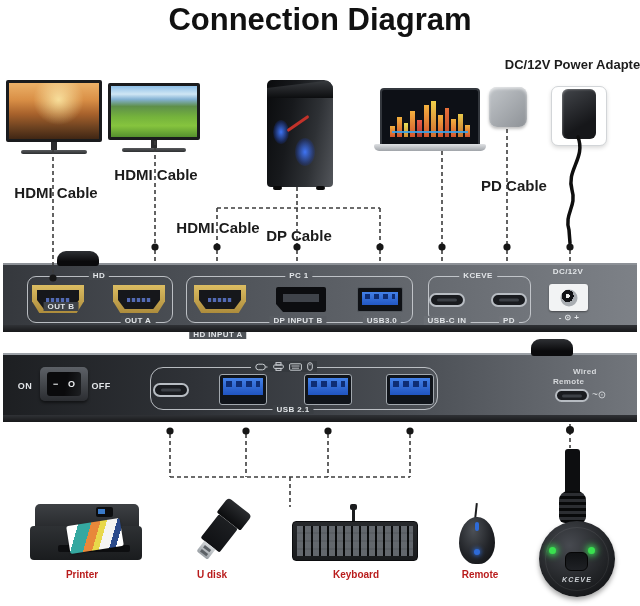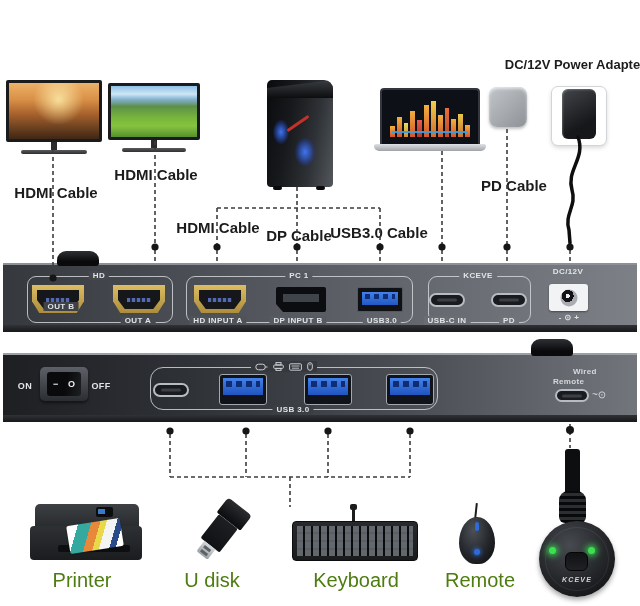--- a/index.html
+++ b/index.html
@@ -2,21 +2,21 @@
 <html><head>
 <meta charset="utf-8">
 <style>
   *{margin:0;padding:0;box-sizing:border-box}
   html,body{width:640px;height:606px}
   body{position:relative;background:#fff;font-family:"Liberation Sans",sans-serif;overflow:hidden}
   .abs{position:absolute}
   .title{position:absolute;left:320px;top:2px;transform:translateX(-50%);font-size:31px;font-weight:bold;color:#111;white-space:nowrap}
   .clabel{position:absolute;transform:translateX(-50%);font-size:15px;font-weight:bold;color:#1c1c1c;white-space:nowrap}
   .clabel.sm{font-size:13px}
-  .dlabel{position:absolute;transform:translateX(-50%);font-size:20px;font-weight:normal;color:#4d7c0f;white-space:nowrap}
+  .dlabel{position:absolute;transform:translateX(-50%);font-size:10px;font-weight:bold;color:#b91c1c;white-space:nowrap}
   
   .monitor{position:absolute}
   .screen{position:absolute;border:3px solid #1a1b1d;border-radius:2px}
   .scr-sunset{background:linear-gradient(180deg,#ecb168 0%,#d98f46 30%,#a8622c 55%,#6b4120 80%,#402614 100%),radial-gradient(circle at 55% 30%,rgba(255,240,200,.8),transparent 40%);background-blend-mode:overlay}
   .scr-meadow{background:linear-gradient(180deg,#8fc0e8 0%,#cfe6f4 16%,#84b2d4 26%,#5e8f4a 40%,#74b23c 60%,#86c43e 78%,#55902e 100%)}
   .m-post{position:absolute;background:#2a2b2d}
   .m-base{position:absolute;background:linear-gradient(#57595c,#2e3032);border-radius:3px}
   
   .pc-body{position:absolute;inset:0;background:linear-gradient(100deg,#0a0b0d 0%,#17191c 35%,#2e3135 68%,#53565b 100%);border-radius:5px 9px 4px 4px}
   .pc-top{position:absolute;left:0;right:0;top:0;height:18px;background:linear-gradient(180deg,#3a3d41,#0c0d0f);clip-path:polygon(0 45%,100% 0,100% 100%,0 100%);border-radius:5px 9px 0 0}
@@ -96,20 +96,21 @@
   .r-brand{position:absolute;transform:translateX(-50%);font-size:7px;font-weight:bold;font-style:italic;letter-spacing:1.2px;color:#ced2d6}
   .wires{position:absolute;left:0;top:0;pointer-events:none;z-index:6}
   .wr-txt{position:absolute;font-size:8px;font-weight:bold;color:#d6d9dc;line-height:10px;letter-spacing:.3px}
   .wr-ic{position:absolute;font-size:10px;color:#d6d9dc}
 </style>
 </head>
 <body>
 
 <div class="abs" id="stage" style="width:640px;height:606px">
 
+  <h1 class="title">Connection Diagram</h1>
 
   <div class="monitor" style="left:6px;top:80px;width:102px;height:75px">
     <div class="screen scr-sunset" style="left:0;top:0;width:96px;height:62px"></div>
     <div class="m-post" style="left:45px;top:62px;width:6px;height:8px"></div>
     <div class="m-base" style="left:15px;top:70px;width:66px;height:4px"></div>
   </div>
 
   <div class="monitor" style="left:108px;top:83px;width:98px;height:70px">
     <div class="screen scr-meadow" style="left:0;top:0;width:92px;height:57px"></div>
     <div class="m-post" style="left:43px;top:57px;width:6px;height:8px"></div>
@@ -178,21 +179,21 @@
       </div>
     <div class="usb3a" style="left:354px;top:22px">
         <i></i>
       </div>
     <div class="usbc" style="left:426px;top:28px"></div>
     <div class="usbc" style="left:488px;top:28px"></div>
     <div class="dcjack" style="left:546px;top:19px"></div>
 
     <span class="chip" style="left:58px;top:37px;background:#3f4348">OUT B</span>
     <span class="chip" style="left:135px;top:51px;background:#474b50">OUT A</span>
-    <span class="chip" style="left:215px;top:51px;background:#4f5358">HD INPUT A</span>
+    <span class="chip" style="left:215px;top:65px;background:#4f5358">HD INPUT A</span>
     <span class="chip" style="left:295px;top:51px;background:#575b61">DP INPUT B</span>
     <span class="chip" style="left:379px;top:51px;background:#61656b">USB3.0</span>
     <span class="chip" style="left:444px;top:51px;background:#6a6e74">USB-C IN</span>
     <span class="chip" style="left:506px;top:51px;background:#70747a">PD</span>
     <span class="chip" style="left:566px;top:48px;font-size:8px">- ⊙ +</span>
   </div>
 
   <div class="panel p2">
     <div class="knob" style="left:528px;top:-16px;width:42px;height:17px"></div>
 
@@ -232,21 +233,21 @@
     <div class="usb3b" style="left:216px;top:19px">
         <i></i>
       </div>
     <div class="usb3b" style="left:301px;top:19px">
         <i></i>
       </div>
     <div class="usb3b" style="left:383px;top:19px">
         <i></i>
       </div>
 
-    <span class="chip" style="left:290px;top:50px;background:#3b3f44">USB 3.0</span>
+    <span class="chip" style="left:290px;top:50px;background:#3b3f44">USB 2.1</span>
 
     <span class="wr-txt" style="left:570px;top:12px">Wired</span>
     <span class="wr-txt" style="left:550px;top:22px">Remote</span>
     <div class="usbc" style="left:552px;top:34px;width:34px;height:13px"></div>
     <span class="wr-ic" style="left:589px;top:34px">~⊙</span>
   </div>
 
   <svg class="wires" width="640" height="606" viewBox="0 0 640 606">
     <g stroke="#3d3d3d" stroke-width="1.6" stroke-dasharray="4 3" fill="none">
       <path d="M53,150 V274"></path>
@@ -325,20 +326,19 @@
     <div class="r-btn" style="left:26px;top:31px"></div>
     <span class="r-brand" style="left:38px;top:55px">KCEVE</span>
   </div>
 
   <span class="clabel" style="left:56px;top:184px">HDMI Cable</span>
   <span class="clabel" style="left:156px;top:166px">HDMI Cable</span>
   <span class="clabel sm" style="left:575px;top:57px">DC/12V Power Adapter</span>
   <span class="clabel" style="left:514px;top:177px">PD Cable</span>
   <span class="clabel" style="left:218px;top:219px">HDMI Cable</span>
   <span class="clabel" style="left:299px;top:227px">DP Cable</span>
-  <span class="clabel" style="left:379px;top:224px">USB3.0 Cable</span>
 
   <span class="dlabel" style="left:82px;top:569px">Printer</span>
   <span class="dlabel" style="left:212px;top:569px">U disk</span>
   <span class="dlabel" style="left:356px;top:569px">Keyboard</span>
   <span class="dlabel" style="left:480px;top:569px">Remote</span>
 
 </div>
 
 </body></html>

